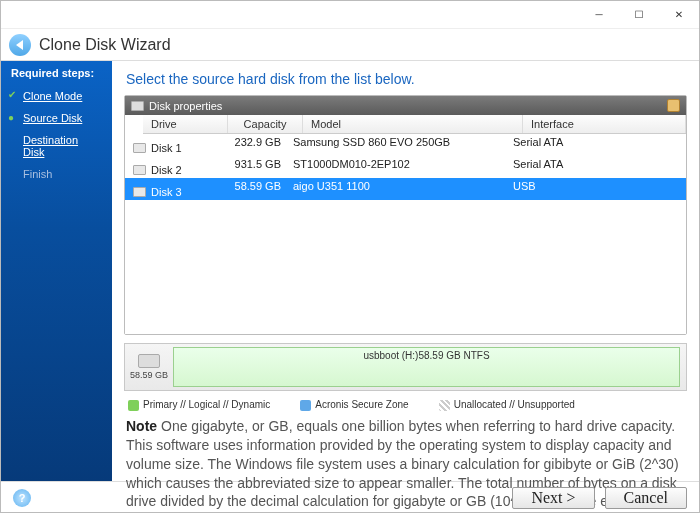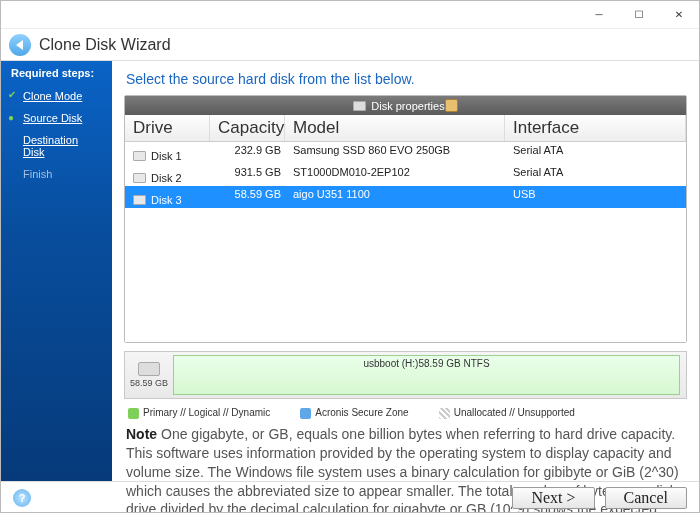--- a/index.html
+++ b/index.html
@@ -13,24 +13,24 @@
   .body { display: flex; height: 420px; }
   .sidebar { width: 111px; background: linear-gradient(#0a63c6, #084e9e 40%, #063a7a); color: #fff; font-size: 11px; }
   .sidebar .section { padding: 6px 10px; font-weight: 600; }
   .sidebar .step { padding: 5px 10px 5px 22px; position: relative; text-decoration: underline; cursor: default; }
   .sidebar .step.disabled { color: #a8bfe0; text-decoration: none; }
   .sidebar .step.current:before { content: "●"; position: absolute; left: 7px; color: #7fd05a; font-size: 10px; top: 5px; }
   .sidebar .step.done:before { content: "✔"; position: absolute; left: 7px; color: #7fd05a; font-size: 10px; top: 4px; }
   .main { flex: 1; display: flex; flex-direction: column; background: #fff; }
   .main-title { color: #1a66c0; font-size: 14px; font-weight: 400; padding: 10px 14px 8px; }
   .panel { margin: 0 12px; border: 1px solid #bcbcbc; border-radius: 2px; }
-  .panel-head { background: linear-gradient(#7b7b7b,#5a5a5a); color: #fff; font-size: 11px; padding: 3px 6px; display: flex; align-items: center; justify-content: center; }
+  .panel-head { background: linear-gradient(#7b7b7b,#5a5a5a); color: #fff; font-size: 11px; padding: 3px 6px; display: flex; align-items: center; justify-content: space-between; }
   .panel-head .ph-left { display:flex; align-items:center; gap:5px; }
   .panel-head .disk-glyph { width:13px; height:10px; background:#ddd; border:1px solid #aaa; border-radius:1px; }
-  .cols { display: grid; grid-template-columns: 85px 75px 220px 1fr; background: linear-gradient(#fdfdfd,#eee); font-size: 17px; color: #333; border-bottom: 1px solid #ccc; }
+  .cols { display: grid; grid-template-columns: 85px 75px 220px 1fr; background: linear-gradient(#fdfdfd,#eee); font-size: 11px; color: #333; border-bottom: 1px solid #ccc; margin-left: 18px; }
   .cols > div { padding: 3px 8px; border-right: 1px solid #ddd; }
   .rows { height: 200px; background: #fff; overflow: hidden; }
   .row { display: grid; grid-template-columns: 85px 75px 220px 1fr; font-size: 11px; color: #222; }
   .row > div { padding: 2px 8px; white-space: nowrap; }
   .row.selected { background: #1e90ff; color: #fff; }
   .drive-cell { display:flex; align-items:center; gap:5px;margin-top:6px; }
   .drive-cell .disk-glyph { width:13px; height:10px; background:#e8e8e8; border:1px solid #aaa; border-radius:1px; flex-shrink:0; }
   .cap-cell { text-align: right; padding-right: 4px !important; }
   .parts { margin: 8px 12px 4px; border:1px solid #c8c8c8; background: linear-gradient(#f5f5f5,#e9e9e9); display:flex; align-items:center; height:48px; }
   .part-icon { width:48px; display:flex; flex-direction:column; align-items:center; justify-content:center; font-size:9px; color:#444; gap:2px; }
@@ -76,21 +76,21 @@
     <div class="panel">
       <div class="panel-head">
         <span class="ph-left">
           <span class="disk-glyph"></span>
           <span>Disk properties</span>
         </span>
         <span class="col-icon"></span>
       </div>
       <div class="cols">
         <div>Drive</div>
-        <div style="text-align:right">Capacity</div>
+        <div style="text-align:center">Capacity</div>
         <div>Model</div>
         <div>Interface</div>
       </div>
       <div class="rows">
         <div class="row">
           <div class="drive-cell">
               <span class="disk-glyph"></span>
               <span>Disk 1</span>
             </div>
           <div class="cap-cell">232.9 GB</div>

